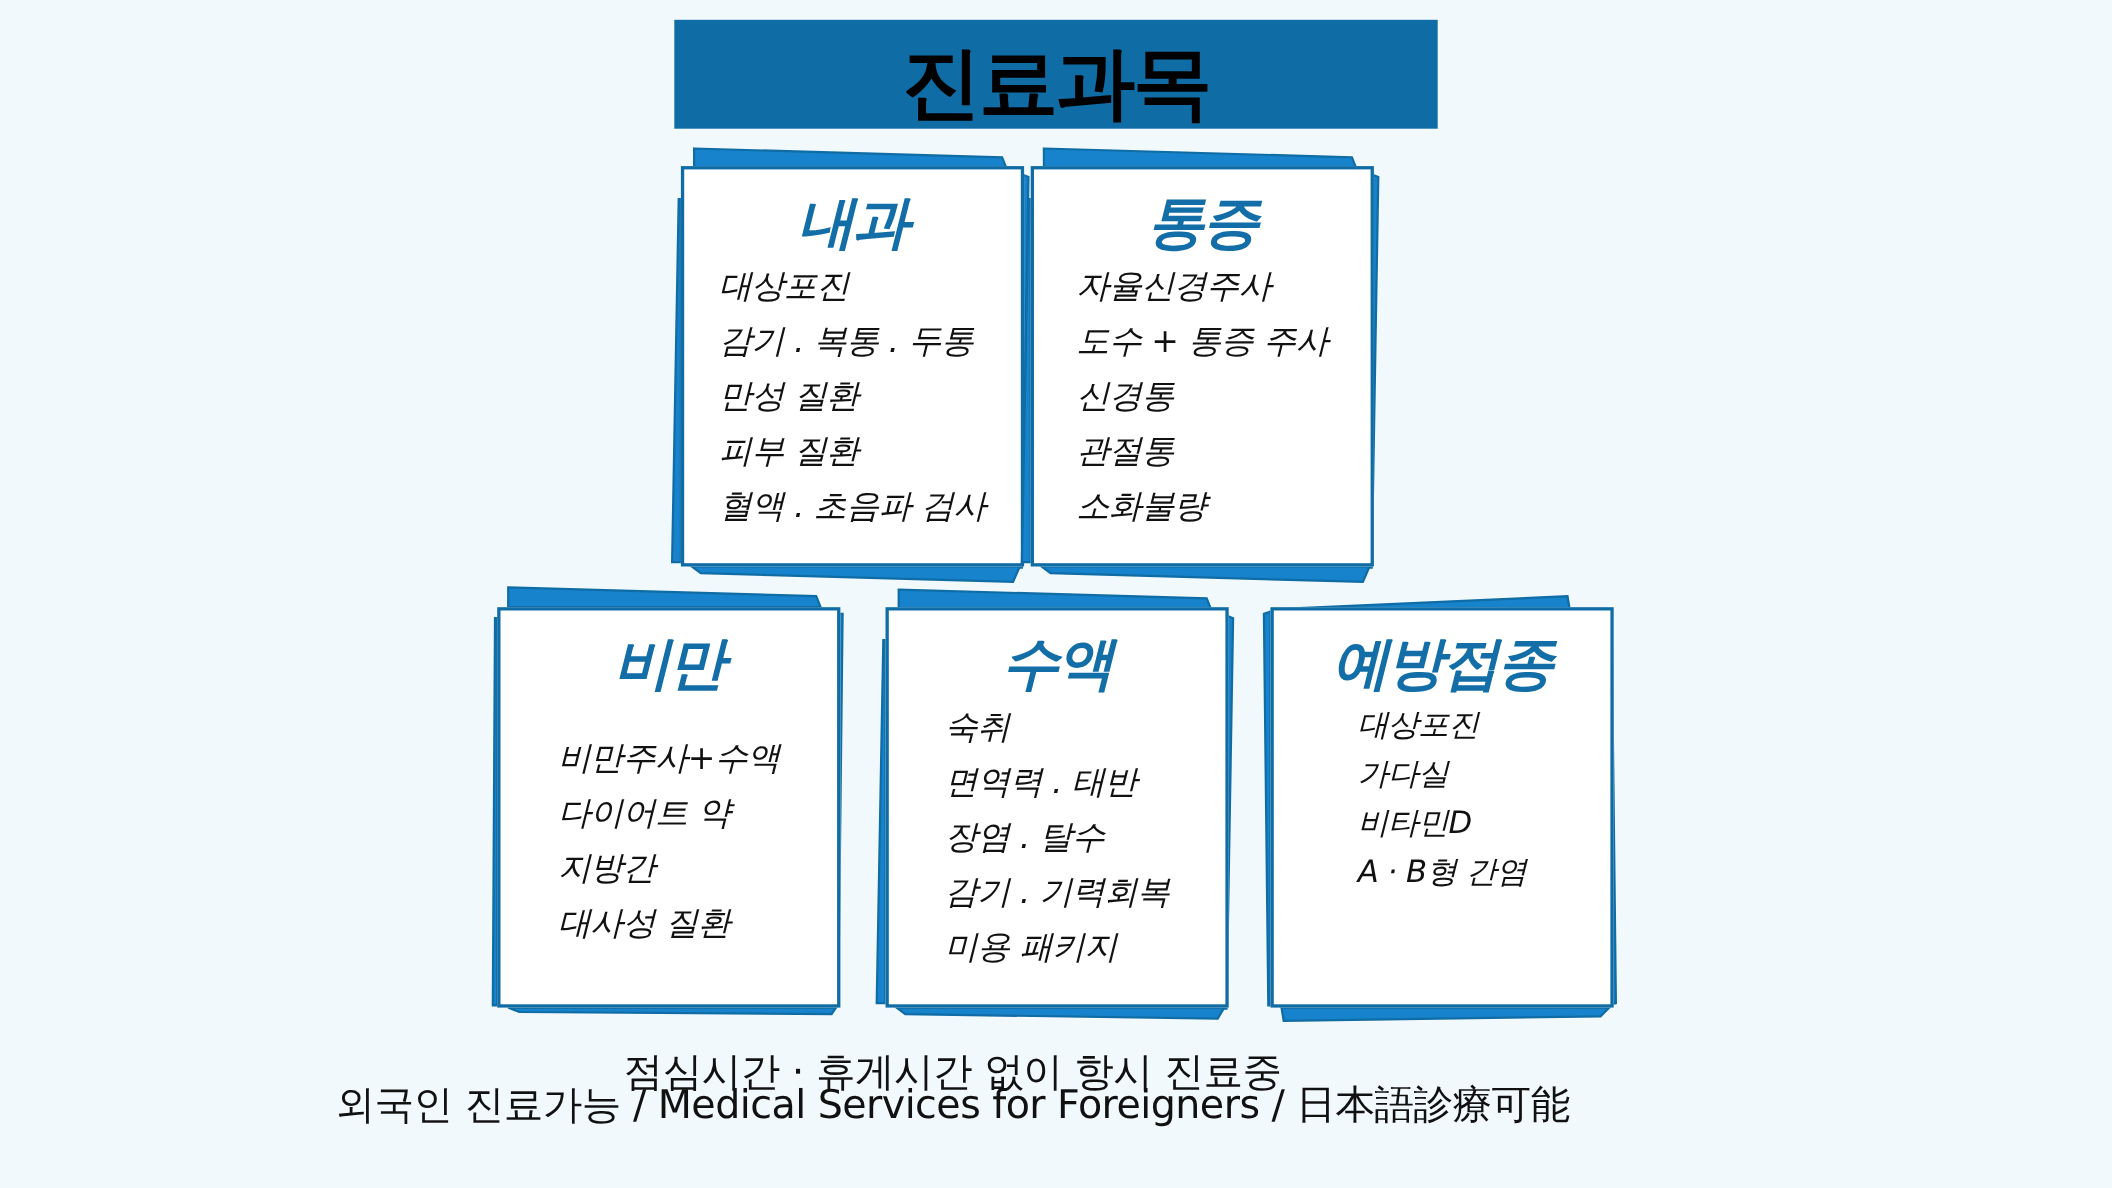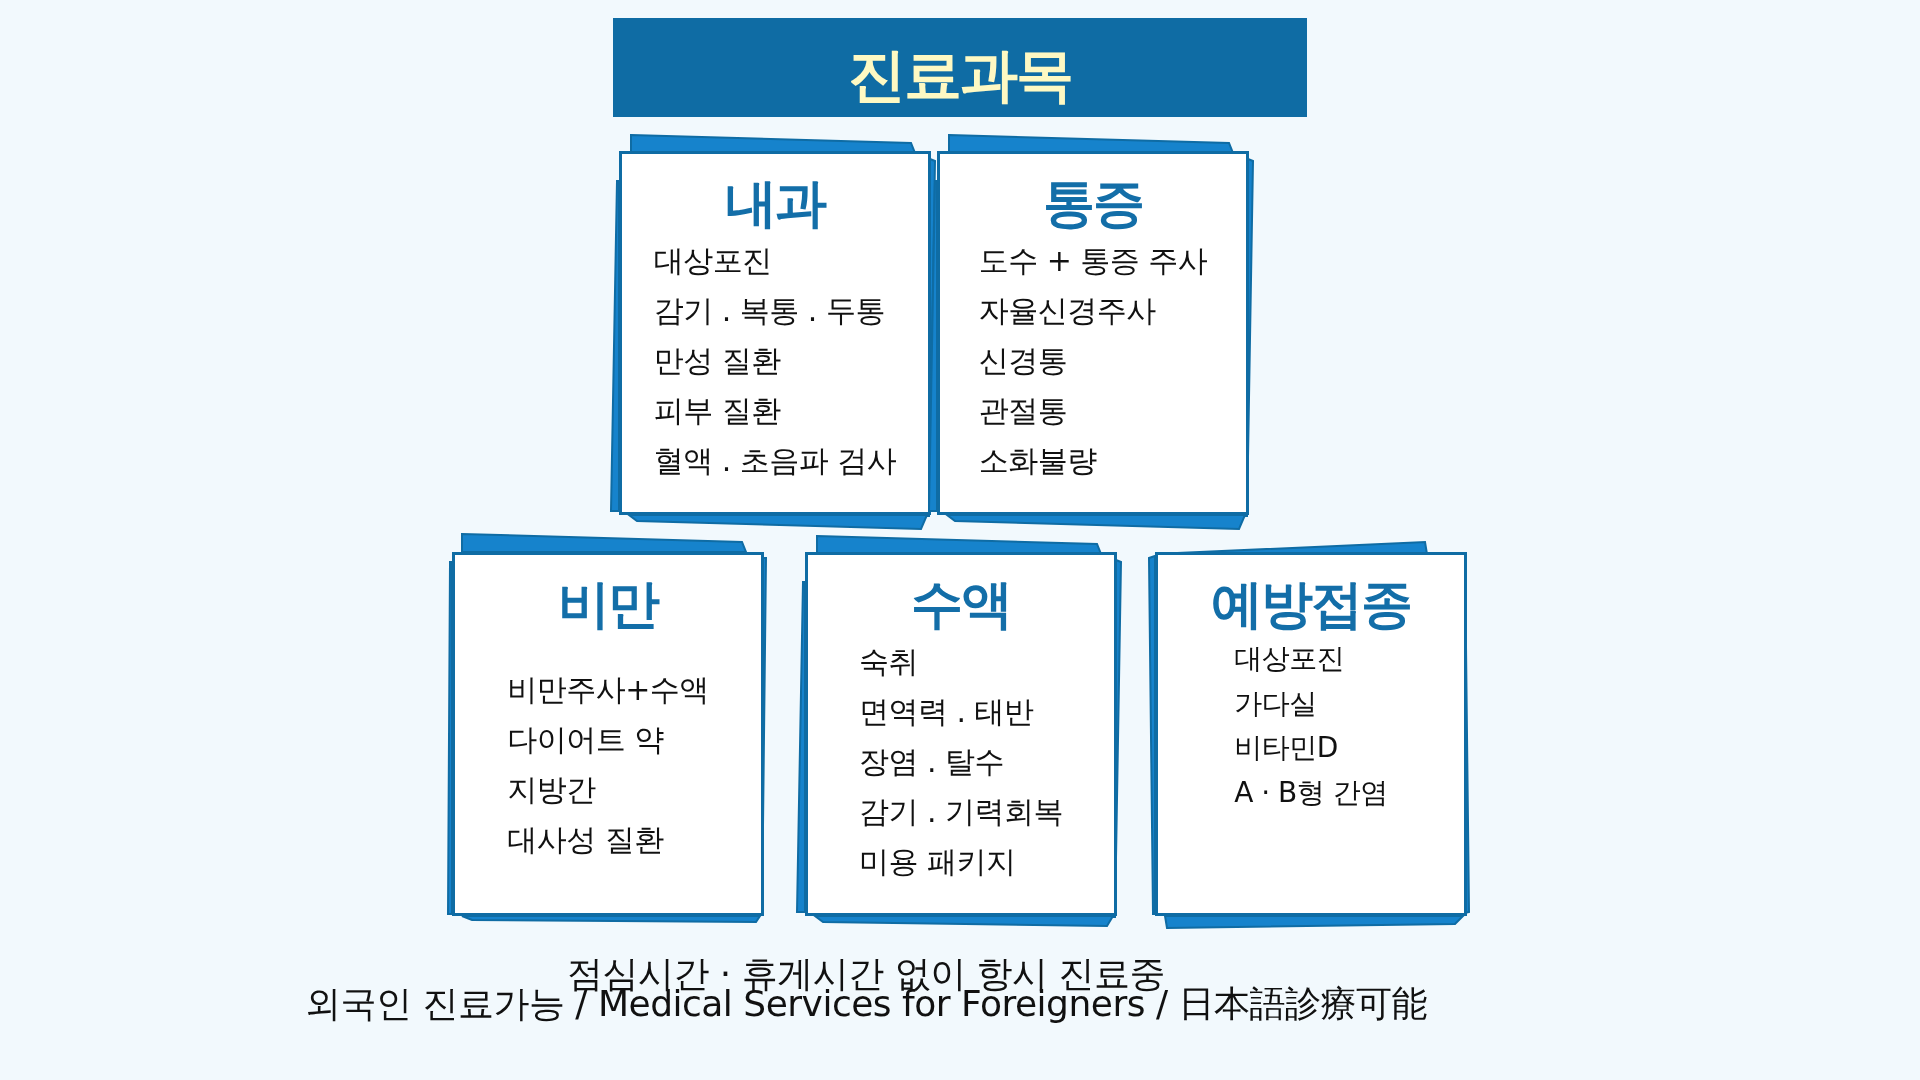--- a/index.html
+++ b/index.html
@@ -9,23 +9,23 @@
     position: relative;
     font-family: "DejaVu Sans", "Liberation Sans", sans-serif;
     color: #111;
   }
   .title-bar {
     position: absolute; left: 613px; top: 18px; width: 694px; height: 99px;
     background: #0f6ca4;
     display: flex; align-items: center; justify-content: center;
   }
   .title-bar .title-text {
-    color: #fef9c3; font-size: 58px; font-weight: bold; letter-spacing: -2px; margin-top: 16px;
+    color: #000000; font-size: 72px; font-weight: bold; letter-spacing: -2px; margin-top: 16px;
   }
-  .card-wrap { position: absolute; width: 312px; height: 364px; }
+  .card-wrap { position: absolute; width: 312px; height: 364px; font-style: italic; }
   .card-wrap svg.back { position: absolute; left: -30px; top: -30px; width: 372px; height: 424px; overflow: visible; }
   .card {
     position: absolute; left: 0; top: 0; width: 306px; height: 358px;
     background: #fff; border: 3px solid #0f6ca4;
     display: flex; flex-direction: column; align-items: center;
   }
   .card .heading {
     color: #136ea8; font-weight: bold; font-size: 52px; letter-spacing: -2px;
     margin-top: 16px; line-height: 66px;
   }
@@ -66,22 +66,22 @@
 <div class="card-wrap" style="left:937px; top:151px;">
   <svg class="back" viewBox="0 0 372 424">
     <polygon points="42,14 322,22 326,32 42,32" fill="#1683cc" stroke="#0f6ca4" stroke-width="2"></polygon>
     <polygon points="336,36 346,40 340,395 336,395" fill="#1683cc" stroke="#0f6ca4" stroke-width="2"></polygon>
     <polygon points="40,394 338,394 332,408 48,400" fill="#1683cc" stroke="#0f6ca4" stroke-width="2"></polygon>
     <polygon points="28,60 30,60 30,390 22,390" fill="#1683cc" stroke="#0f6ca4" stroke-width="2"></polygon>
   </svg>
   <div class="card">
     <div class="heading">통증</div>
     <div class="items">
+      <div class="item">자율신경주사</div>
       <div class="item">도수 + 통증 주사</div>
-      <div class="item">자율신경주사</div>
       <div class="item">신경통</div>
       <div class="item">관절통</div>
       <div class="item">소화불량</div>
     </div>
   </div>
 </div>
 
 <div class="card-wrap" style="left:452px; top:552px;">
   <svg class="back" viewBox="0 0 372 424">
     <polygon points="40,12 320,20 324,30 40,30" fill="#1683cc" stroke="#0f6ca4" stroke-width="2"></polygon>

